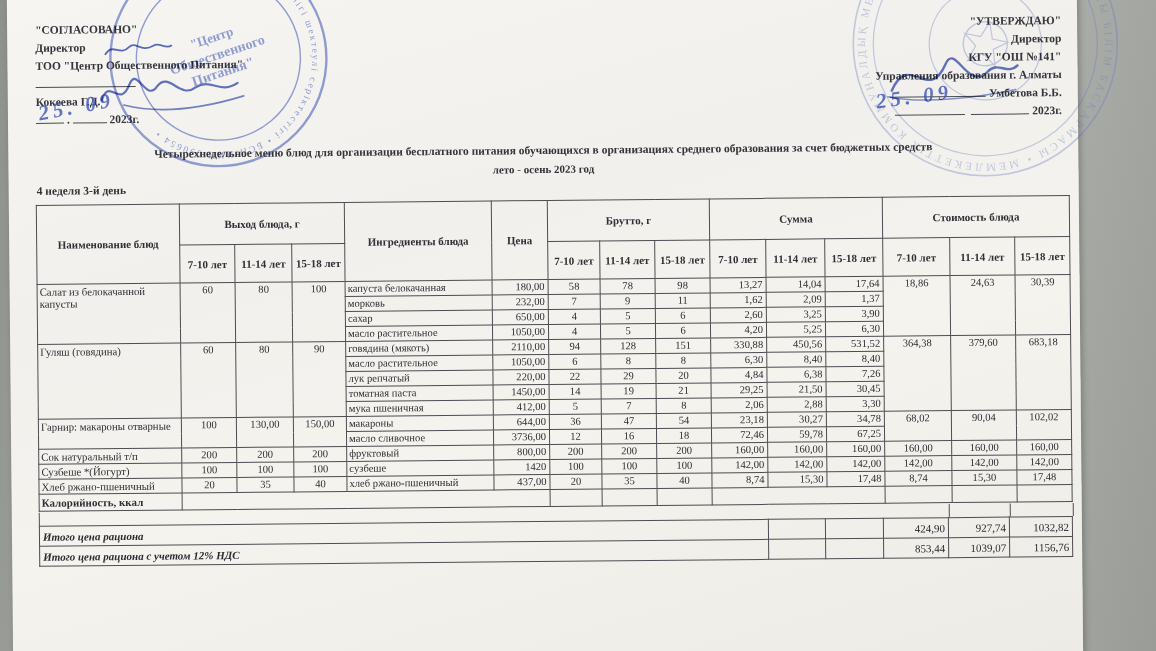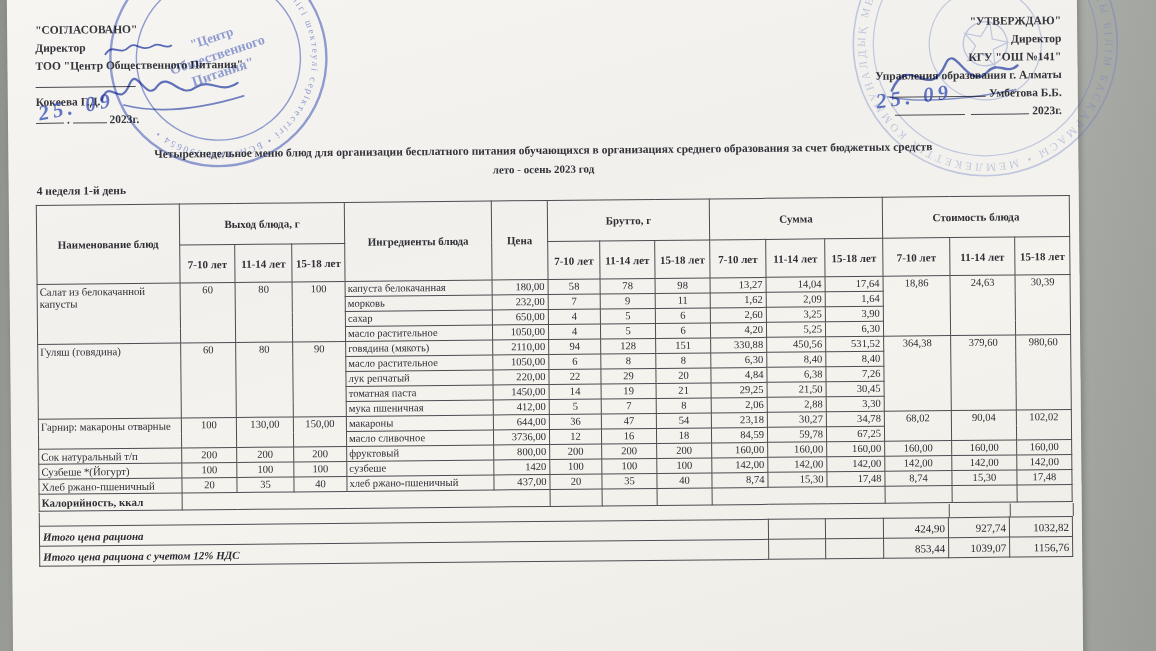--- a/index.html
+++ b/index.html
@@ -120,21 +120,21 @@
         </text>
         <circle cx="140" cy="140" r="22" fill="none" stroke="#5f76cc" stroke-width="1.4"></circle>
         <path d="M140,118 L146,134 L162,134 L149,144 L154,160 L140,150 L126,160 L131,144 L118,134 L134,134 Z" fill="none" stroke="#5f76cc" stroke-width="1.2"></path>
       </g>
     </svg>
 
     <div class="abs title-wrap">
       <div>Четырехнедельное меню блюд для организации бесплатного питания обучающихся в организациях среднего образования за счет бюджетных средств</div>
       <div class="subtitle">лето - осень 2023 год</div>
     </div>
-    <div class="abs week">4 неделя 1-й день</div>
+    <div class="abs week">4 неделя 3-й день</div>
 
     <table class="abs mt">
       <colgroup>
         <col style="width:143px">
           <col style="width:55px">
           <col style="width:57px">
           <col style="width:53px">
         <col style="width:147px">
           <col style="width:56px">
           <col style="width:52px">
@@ -190,21 +190,21 @@
         <td class="c top" rowspan="4">30,39</td>
       </tr>
       <tr>
         <td class="l">морковь</td>
         <td class="r">232,00</td>
         <td class="c">7</td>
         <td class="c">9</td>
         <td class="c">11</td>
         <td class="r">1,62</td>
         <td class="r">2,09</td>
-        <td class="r">1,64</td>
+        <td class="r">1,37</td>
       </tr>
       <tr>
         <td class="l">сахар</td>
         <td class="r">650,00</td>
         <td class="c">4</td>
         <td class="c">5</td>
         <td class="c">6</td>
         <td class="r">2,60</td>
         <td class="r">3,25</td>
         <td class="r">3,90</td>
@@ -228,21 +228,21 @@
         <td class="l">говядина (мякоть)</td>
         <td class="r">2110,00</td>
         <td class="c">94</td>
         <td class="c">128</td>
         <td class="c">151</td>
         <td class="r">330,88</td>
         <td class="r">450,56</td>
         <td class="r">531,52</td>
         <td class="c top" rowspan="5">364,38</td>
         <td class="c top" rowspan="5">379,60</td>
-        <td class="c top" rowspan="5">980,60</td>
+        <td class="c top" rowspan="5">683,18</td>
       </tr>
       <tr>
         <td class="l">масло растительное</td>
         <td class="r">1050,00</td>
         <td class="c">6</td>
         <td class="c">8</td>
         <td class="c">8</td>
         <td class="r">6,30</td>
         <td class="r">8,40</td>
         <td class="r">8,40</td>
@@ -294,21 +294,21 @@
         <td class="c top" rowspan="2">68,02</td>
         <td class="c top" rowspan="2">90,04</td>
         <td class="c top" rowspan="2">102,02</td>
       </tr>
       <tr>
         <td class="l">масло сливочное</td>
         <td class="r">3736,00</td>
         <td class="c">12</td>
         <td class="c">16</td>
         <td class="c">18</td>
-        <td class="r">84,59</td>
+        <td class="r">72,46</td>
         <td class="r">59,78</td>
         <td class="r">67,25</td>
       </tr>
 
       <tr>
         <td class="l dish">Сок натуральный т/п</td>
         <td class="c">200</td>
         <td class="c">200</td>
         <td class="c">200</td>
         <td class="l">фруктовый</td>

